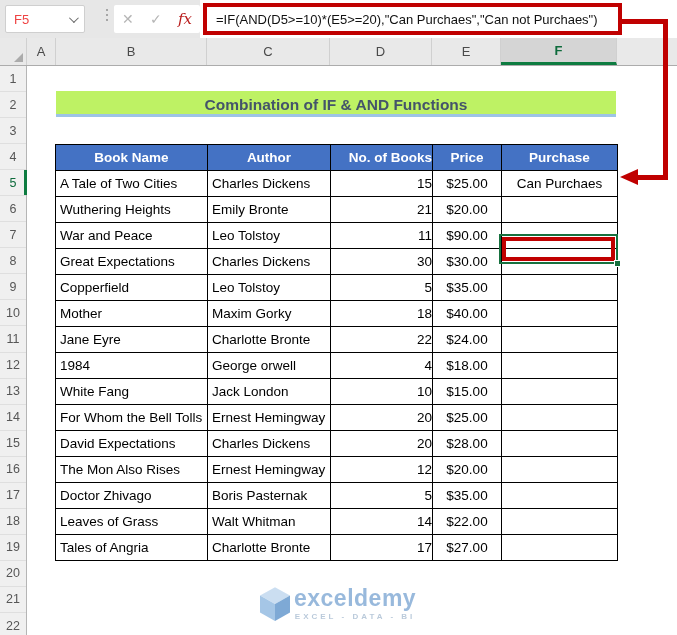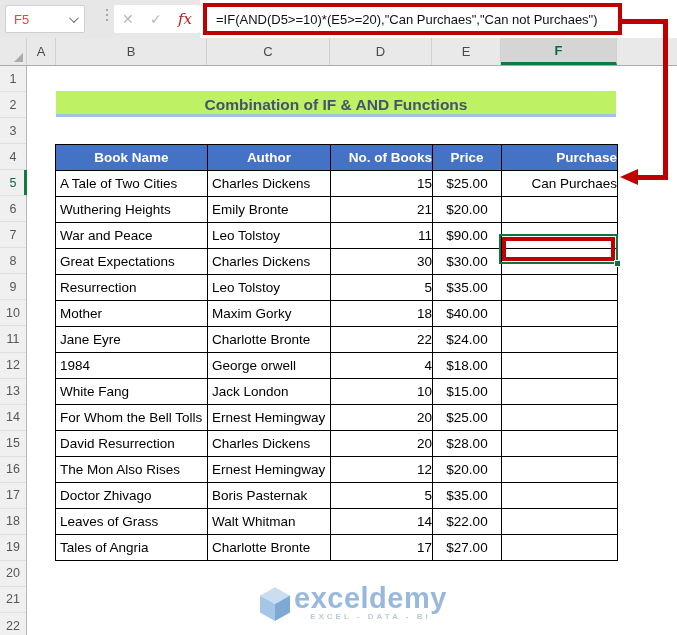--- a/index.html
+++ b/index.html
@@ -54,39 +54,39 @@
 
   
   #booktable{position:absolute;left:55px;top:78px;border-collapse:collapse;table-layout:fixed;}
   #booktable th,#booktable td{border:1px solid #000;height:26px;font-size:13.5px;overflow:hidden;white-space:nowrap;}
   #booktable th{background:var(--header-blue);color:#fff;font-weight:bold;text-align:center;}
   #booktable td{color:#000;background:#fff;}
   #booktable .c0{width:152px;text-align:left;padding-left:4px;}
   #booktable .c1{width:123px;text-align:left;padding-left:4px;}
   #booktable .c2{width:102px;text-align:right;}
   #booktable .c3{width:69px;text-align:center;}
-  #booktable .c4{width:116px;text-align:right;}
+  #booktable .c4{width:116px;text-align:center;}
   #booktable th.c0,#booktable th.c1{text-align:center;padding-left:0;}
 
   
   #active-green{position:absolute;left:499px;top:168px;width:119px;height:30px;border:2px solid var(--selection-green);z-index:20;pointer-events:none;}
   #active-red{position:absolute;left:502px;top:171px;width:113px;height:24px;border:4px solid var(--annotation-red);z-index:21;pointer-events:none;}
   #fill-handle{position:absolute;left:614px;top:194px;width:7px;height:7px;background:var(--selection-green);border:1px solid #fff;z-index:22;}
 
   
   .red{background:var(--annotation-red);position:absolute;z-index:50;}
   #arr-stub-top{left:621px;top:19px;width:47px;height:5px;}
   #arr-vline{left:663px;top:19px;width:5px;height:161px;}
   #arr-stub-bot{left:636px;top:175px;width:32px;height:5px;}
   #arr-head{position:absolute;left:620px;top:169px;width:0;height:0;border-top:8px solid transparent;border-bottom:8px solid transparent;border-right:18px solid var(--annotation-red);z-index:50;}
 
   
   #watermark{position:absolute;left:260px;top:521px;display:flex;align-items:flex-start;gap:4px;z-index:5;opacity:.8;pointer-events:none;}
   #wm-text{display:flex;flex-direction:column;align-items:center;}
-  #wm-brand{font-size:29px;font-weight:bold;color:var(--watermark-blue);line-height:22px;letter-spacing:.5px;}
+  #wm-brand{font-size:23px;font-weight:bold;color:var(--watermark-blue);line-height:22px;letter-spacing:.5px;}
   #wm-tagline{font-size:8px;letter-spacing:3px;color:var(--watermark-gray);margin-top:3px;font-weight:bold;}
 </style>
 </head>
 <body>
 
 <div id="page">
 
   <div id="topbar">
     <div id="namebox">
       <span>F5</span>
@@ -186,21 +186,21 @@
             <td class="c4"></td>
           </tr>
           <tr>
             <td class="c0">Great Expectations</td>
             <td class="c1">Charles Dickens</td>
             <td class="c2">30</td>
             <td class="c3">$30.00</td>
             <td class="c4"></td>
           </tr>
           <tr>
-            <td class="c0">Resurrection</td>
+            <td class="c0">Copperfield</td>
             <td class="c1">Leo Tolstoy</td>
             <td class="c2">5</td>
             <td class="c3">$35.00</td>
             <td class="c4"></td>
           </tr>
           <tr>
             <td class="c0">Mother</td>
             <td class="c1">Maxim Gorky</td>
             <td class="c2">18</td>
             <td class="c3">$40.00</td>
@@ -228,21 +228,21 @@
             <td class="c4"></td>
           </tr>
           <tr>
             <td class="c0">For Whom the Bell Tolls</td>
             <td class="c1">Ernest Hemingway</td>
             <td class="c2">20</td>
             <td class="c3">$25.00</td>
             <td class="c4"></td>
           </tr>
           <tr>
-            <td class="c0">David Resurrection</td>
+            <td class="c0">David Expectations</td>
             <td class="c1">Charles Dickens</td>
             <td class="c2">20</td>
             <td class="c3">$28.00</td>
             <td class="c4"></td>
           </tr>
           <tr>
             <td class="c0">The Mon Also Rises</td>
             <td class="c1">Ernest Hemingway</td>
             <td class="c2">12</td>
             <td class="c3">$20.00</td>

